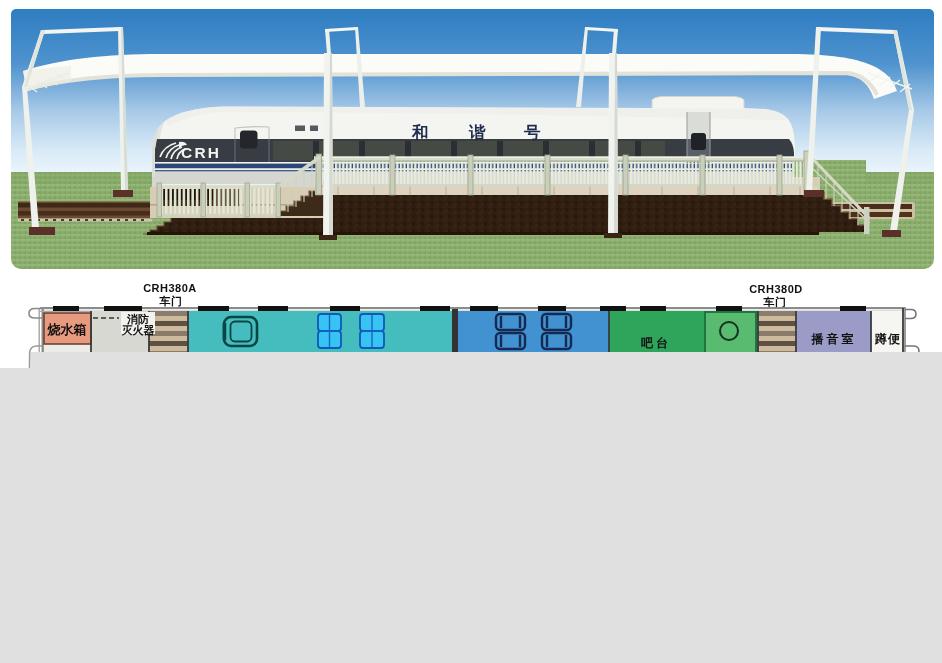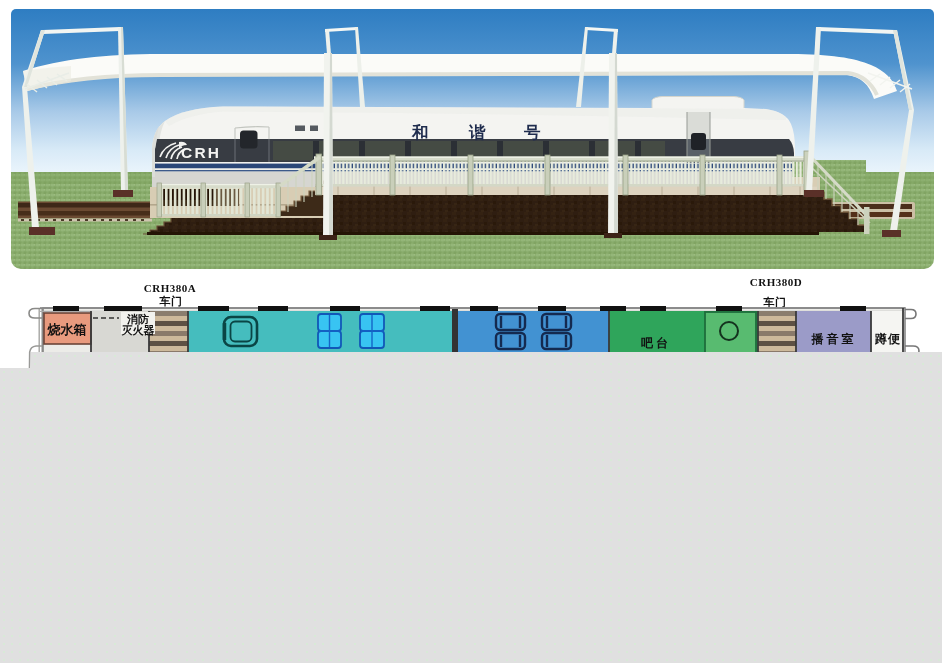--- a/index.html
+++ b/index.html
@@ -1,20 +1,20 @@
 <!DOCTYPE html>
 <html><head>
 <meta charset="utf-8">
 <style>
   html,body{margin:0;padding:0;background:#ffffff;}
   body{width:942px;height:663px;position:relative;overflow:hidden;
        font-family:"Liberation Sans", sans-serif;}
   .abs{position:absolute;}
   .lbl{position:absolute;font-weight:bold;font-size:11px;color:#111;
-       text-align:center;line-height:12px;letter-spacing:0.5px;font-family:Liberation Serif, serif;}
+       text-align:center;line-height:12px;letter-spacing:0.5px;}
   .gray{position:absolute;background-color:#e0e0e0;
         background-image:radial-gradient(#d8e9d7 0.9px, rgba(0,0,0,0) 1.1px);
         background-size:8px 8px;}
 </style>
 </head>
 <body>
 
 <svg class="abs" style="left:11px;top:9px;border-radius:5px 5px 10px 10px;" width="923" height="260" viewBox="0 0 923 260">
   <defs>
     <linearGradient id="sky" x1="0" y1="0" x2="0" y2="1">
@@ -307,21 +307,21 @@
       <line x1="879" y1="68" x2="869" y2="76"></line>
       <line x1="869" y1="65" x2="859" y2="72"></line>
     </g>
     <rect x="871" y="221" width="19" height="7" fill="#5a3028"></rect>
     <rect x="793" y="181" width="20" height="7" fill="#5a3028"></rect>
   </g>
 </svg>
 
 <div class="lbl" style="left:130px;top:282px;width:80px;">CRH380A</div>
 <div class="lbl" style="left:131px;top:295px;width:80px;">车门</div>
-<div class="lbl" style="left:736px;top:276px;width:80px;">CRH380D</div>
+<div class="lbl" style="left:736px;top:283px;width:80px;">CRH380D</div>
 <div class="lbl" style="left:735px;top:296px;width:80px;">车门</div>
 
 <svg class="abs" style="left:0px;top:276px;" width="942" height="92" viewBox="0 0 942 92">
 
   <rect x="43" y="32" width="862" height="60" fill="#ececE8" stroke="#888" stroke-width="1.6"></rect>
   <rect x="38.5" y="33" width="1.4" height="59" fill="#a5a5a2"></rect>
   <rect x="41.5" y="32" width="1.7" height="60" fill="#8a8a88"></rect>
   <path d="M 42,32.5 L 35,32.5 Q 29,32.5 29,37.2 Q 29,42 35,42 L 42,42" fill="none" stroke="#8a8a88" stroke-width="1.6"></path>
   <path d="M 42,70 L 36,70 Q 30.5,70.5 29.7,76 L 29.5,92" fill="none" stroke="#9a9a98" stroke-width="1.6"></path>
 

